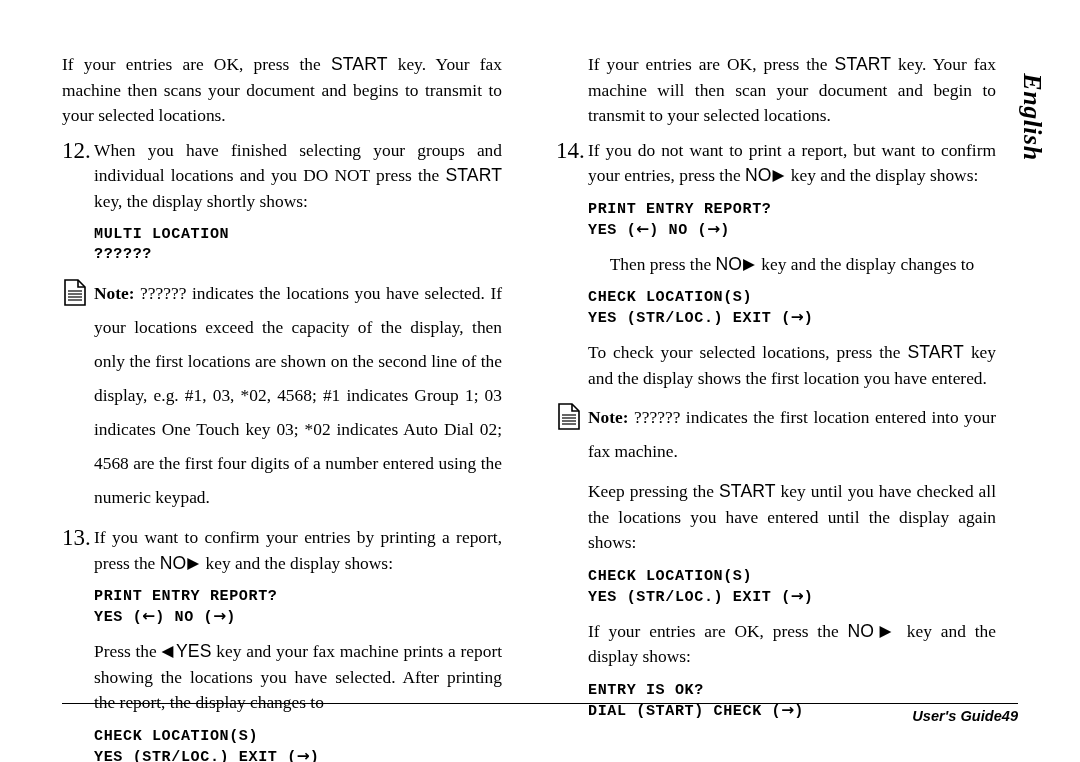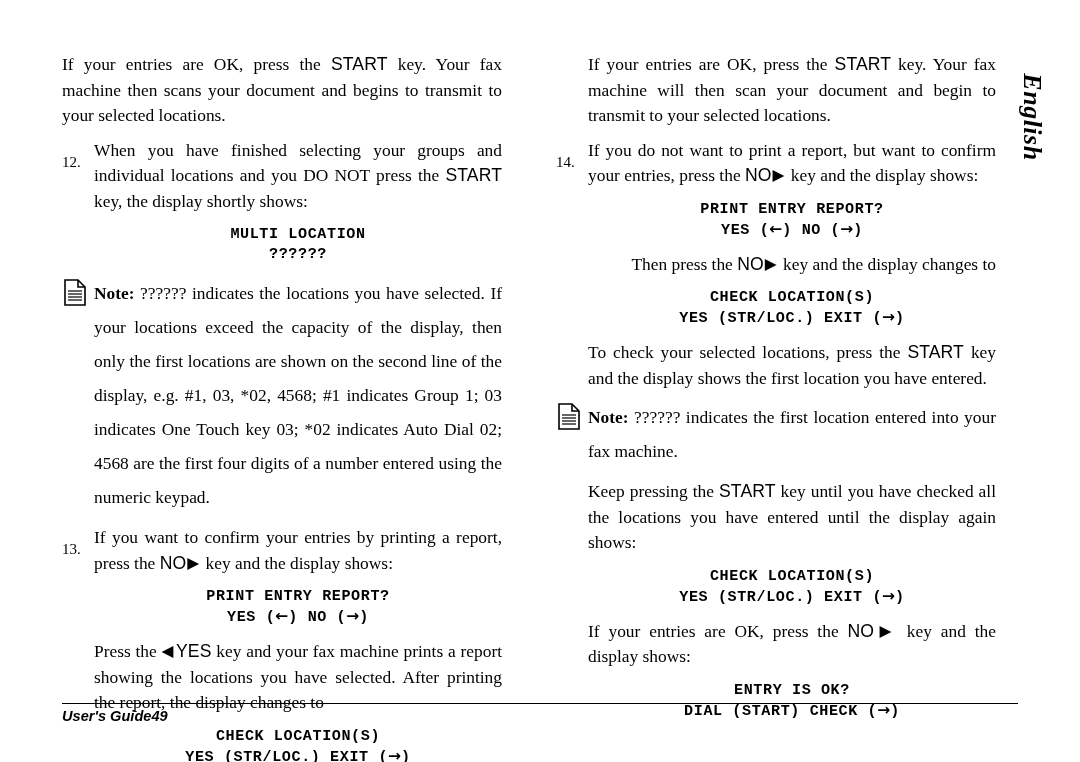--- a/index.html
+++ b/index.html
@@ -33,56 +33,54 @@
   .col-right { left: 556px; }
 
   
   .para {
     font-size: 17.4px;
     line-height: 25.5px;
     text-align: justify;
     text-justify: inter-word;
     margin: 0 0 9px 0;
   }
-  .para.last-loose { text-align: right; }
+  .para.last-loose { text-align: center; }
 
   
   .indent { margin-left: 32px; }
 
   
   .listitem {
     position: relative;
     padding-left: 32px;
     margin: 0 0 9px 0;
   }
   .listitem .num {
     position: absolute;
     left: 0;
     top: 0;
-    font-size: 15px;
+    font-size: 23px;
     line-height: 25.5px;
     font-family: "Liberation Serif", "DejaVu Serif", serif;
-    margin-top: 12px;
   }
   .listitem .body {
     font-size: 17.4px;
     line-height: 25.5px;
     text-align: justify;
   }
 
   
   .display {
     font-family: "Liberation Mono", "DejaVu Sans Mono", monospace;
     font-weight: bold;
     font-size: 15.1px;
     line-height: 20px;
     letter-spacing: 0.6px;
     margin: 10px 0 12px 32px;
     white-space: pre;
-    text-align: center;
   }
   .display .arrow {
     font-family: "DejaVu Sans", sans-serif;
     font-weight: bold;
     font-size: 15.5px;
     letter-spacing: 0;
   }
 
   
   .note {
@@ -154,21 +152,21 @@
     width: 956px;
     height: 1px;
     background: #000000;
   }
   .footer {
     position: absolute;
     left: 62px;
     top: 708px;
     width: 956px;
     display: flex;
-    justify-content: flex-start;
+    justify-content: flex-end;
     align-items: baseline;
     font-family: "Liberation Sans", "DejaVu Sans", sans-serif;
     font-style: italic;
     font-weight: bold;
     font-size: 14.6px;
   }
 </style>
 </head>
 <body>
 

